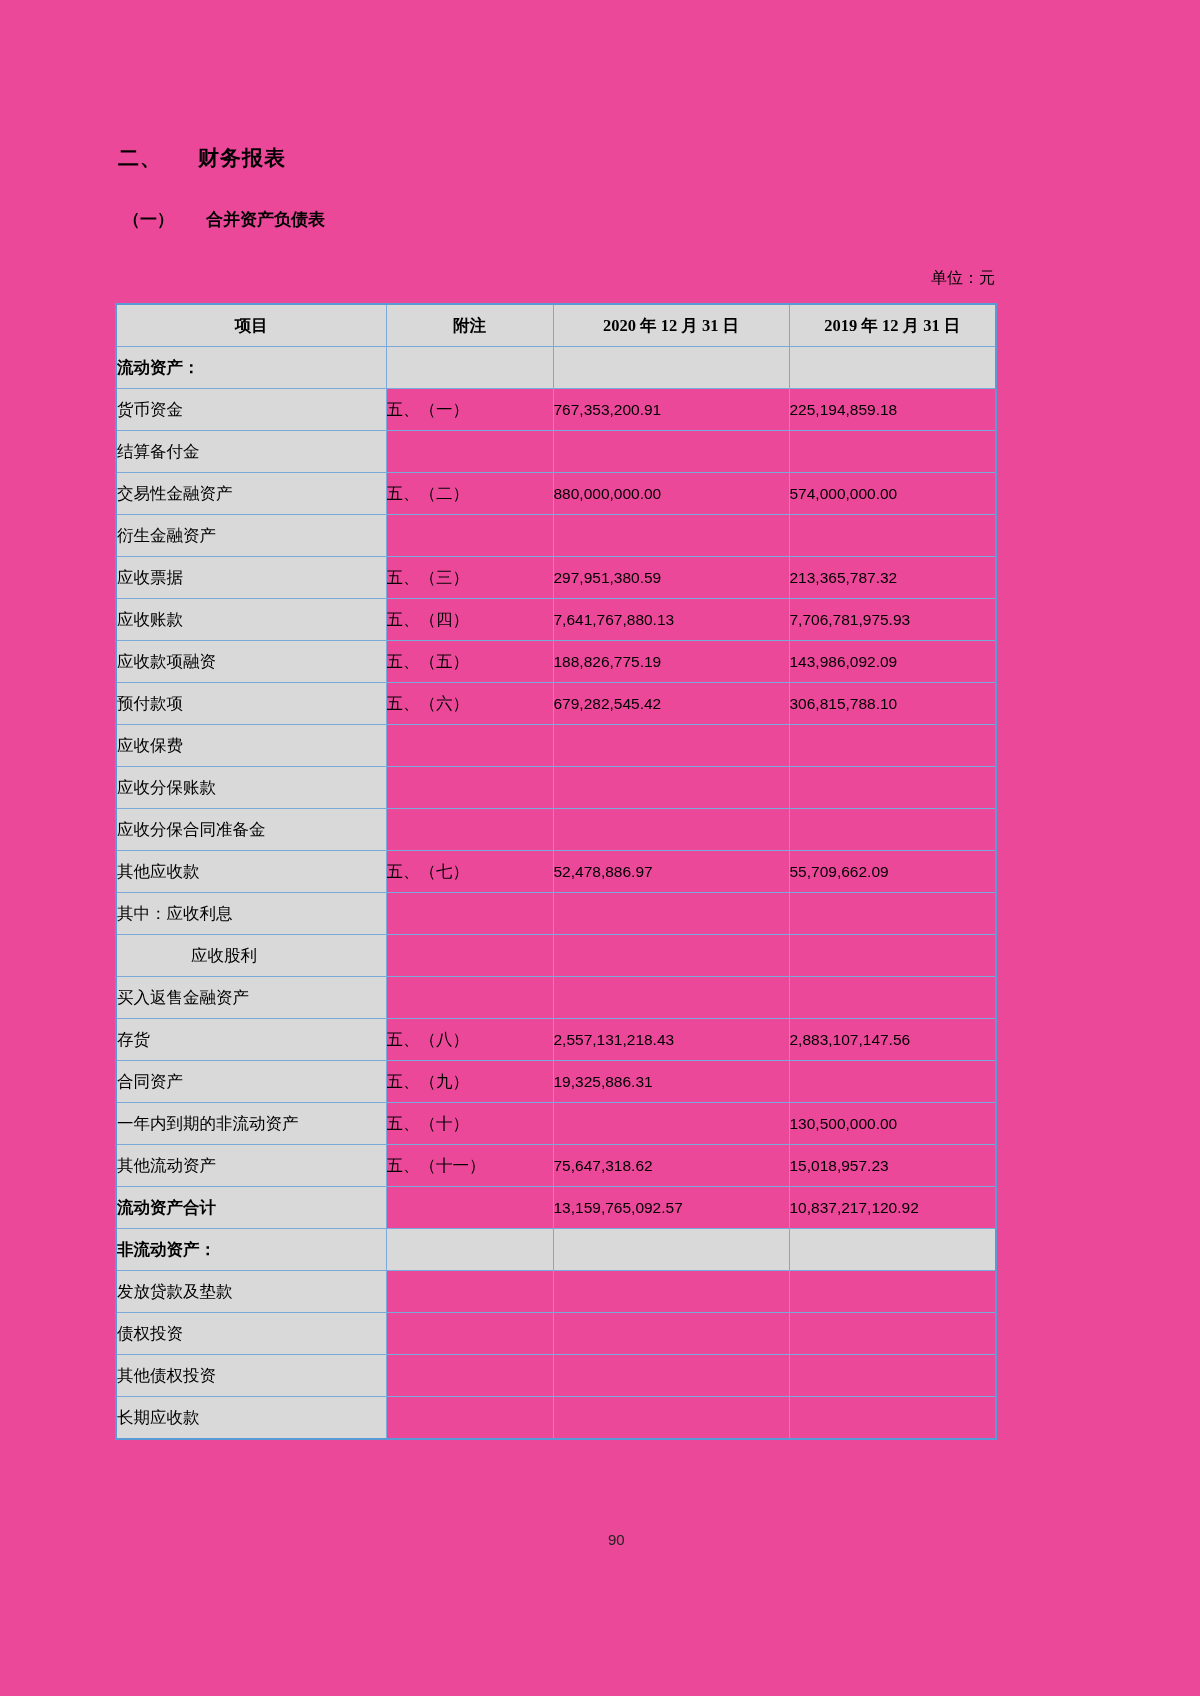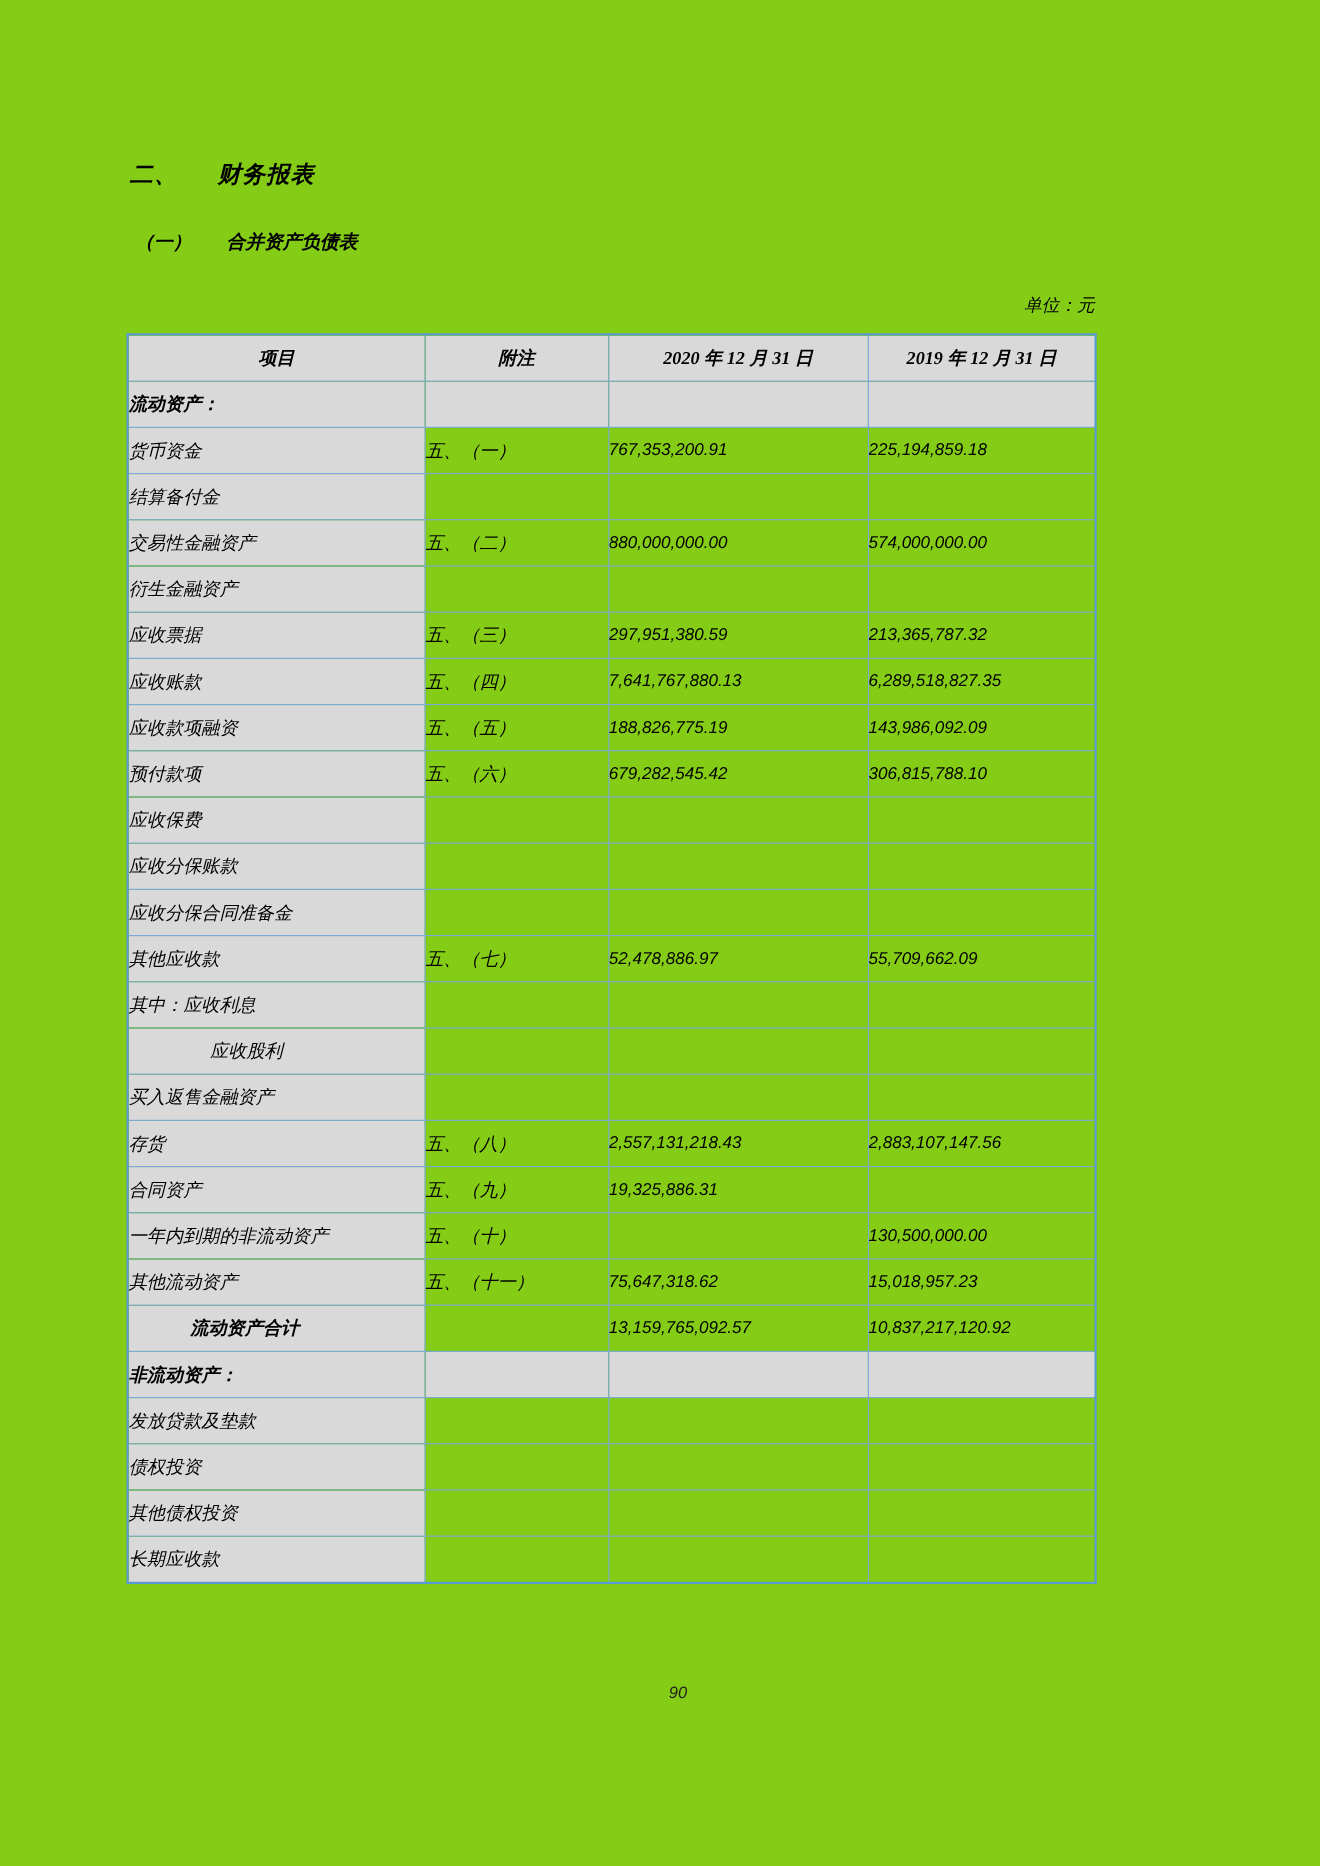--- a/index.html
+++ b/index.html
@@ -1,24 +1,23 @@
 <!DOCTYPE html>
 <html style="--cell-gray: #D9D9D9; --border-inner: #7BA9D9; --border-outer: #5B9BD5;"><head>
 <meta charset="utf-8">
 <style>
   html, body { margin: 0; padding: 0; background: #ffffff; }
   .page {
     position: relative;
     width: 1200px;
     height: 1696px;
-    background: #84cc16;
+    background: #ec4899;
     color: #000000;
     font-family: "Liberation Serif", "DejaVu Serif", serif;
     overflow: hidden;
-    font-style: italic;
   }
   .heading {
     position: absolute;
     left: 118px;
     top: 144px;
     font-size: 21px;
     font-weight: bold;
     letter-spacing: 1px;
   }
   .heading .heading-text { margin-left: 36px; }
@@ -73,21 +72,21 @@
     font-size: 16.5px;
   }
   td.c-v2020, td.c-v2019 {
     text-align: left;
     padding-right: 11px;
     font-family: "Liberation Sans", "DejaVu Sans", sans-serif;
     font-size: 15.5px;
   }
   tr.section td { background: var(--cell-gray, #D9D9D9); }
   tr.section td.c-item { font-weight: bold; }
-  tr.total td.c-item { font-weight: bold; padding-left: 56px; }
+  tr.total td.c-item { font-weight: bold; }
   .page-number {
     position: absolute;
     left: 608px;
     top: 1531px;
     font-size: 15px;
     font-family: "Liberation Sans", "DejaVu Sans", sans-serif;
     color: #222222;
   }
 </style>
 </head>
@@ -154,21 +153,21 @@
         <tr>
           <td class="c-item">应收票据</td>
           <td class="c-note">五、（三）</td>
           <td class="c-v2020">297,951,380.59</td>
           <td class="c-v2019">213,365,787.32</td>
         </tr>
         <tr>
           <td class="c-item">应收账款</td>
           <td class="c-note">五、（四）</td>
           <td class="c-v2020">7,641,767,880.13</td>
-          <td class="c-v2019">6,289,518,827.35</td>
+          <td class="c-v2019">7,706,781,975.93</td>
         </tr>
         <tr>
           <td class="c-item">应收款项融资</td>
           <td class="c-note">五、（五）</td>
           <td class="c-v2020">188,826,775.19</td>
           <td class="c-v2019">143,986,092.09</td>
         </tr>
         <tr>
           <td class="c-item">预付款项</td>
           <td class="c-note">五、（六）</td>

